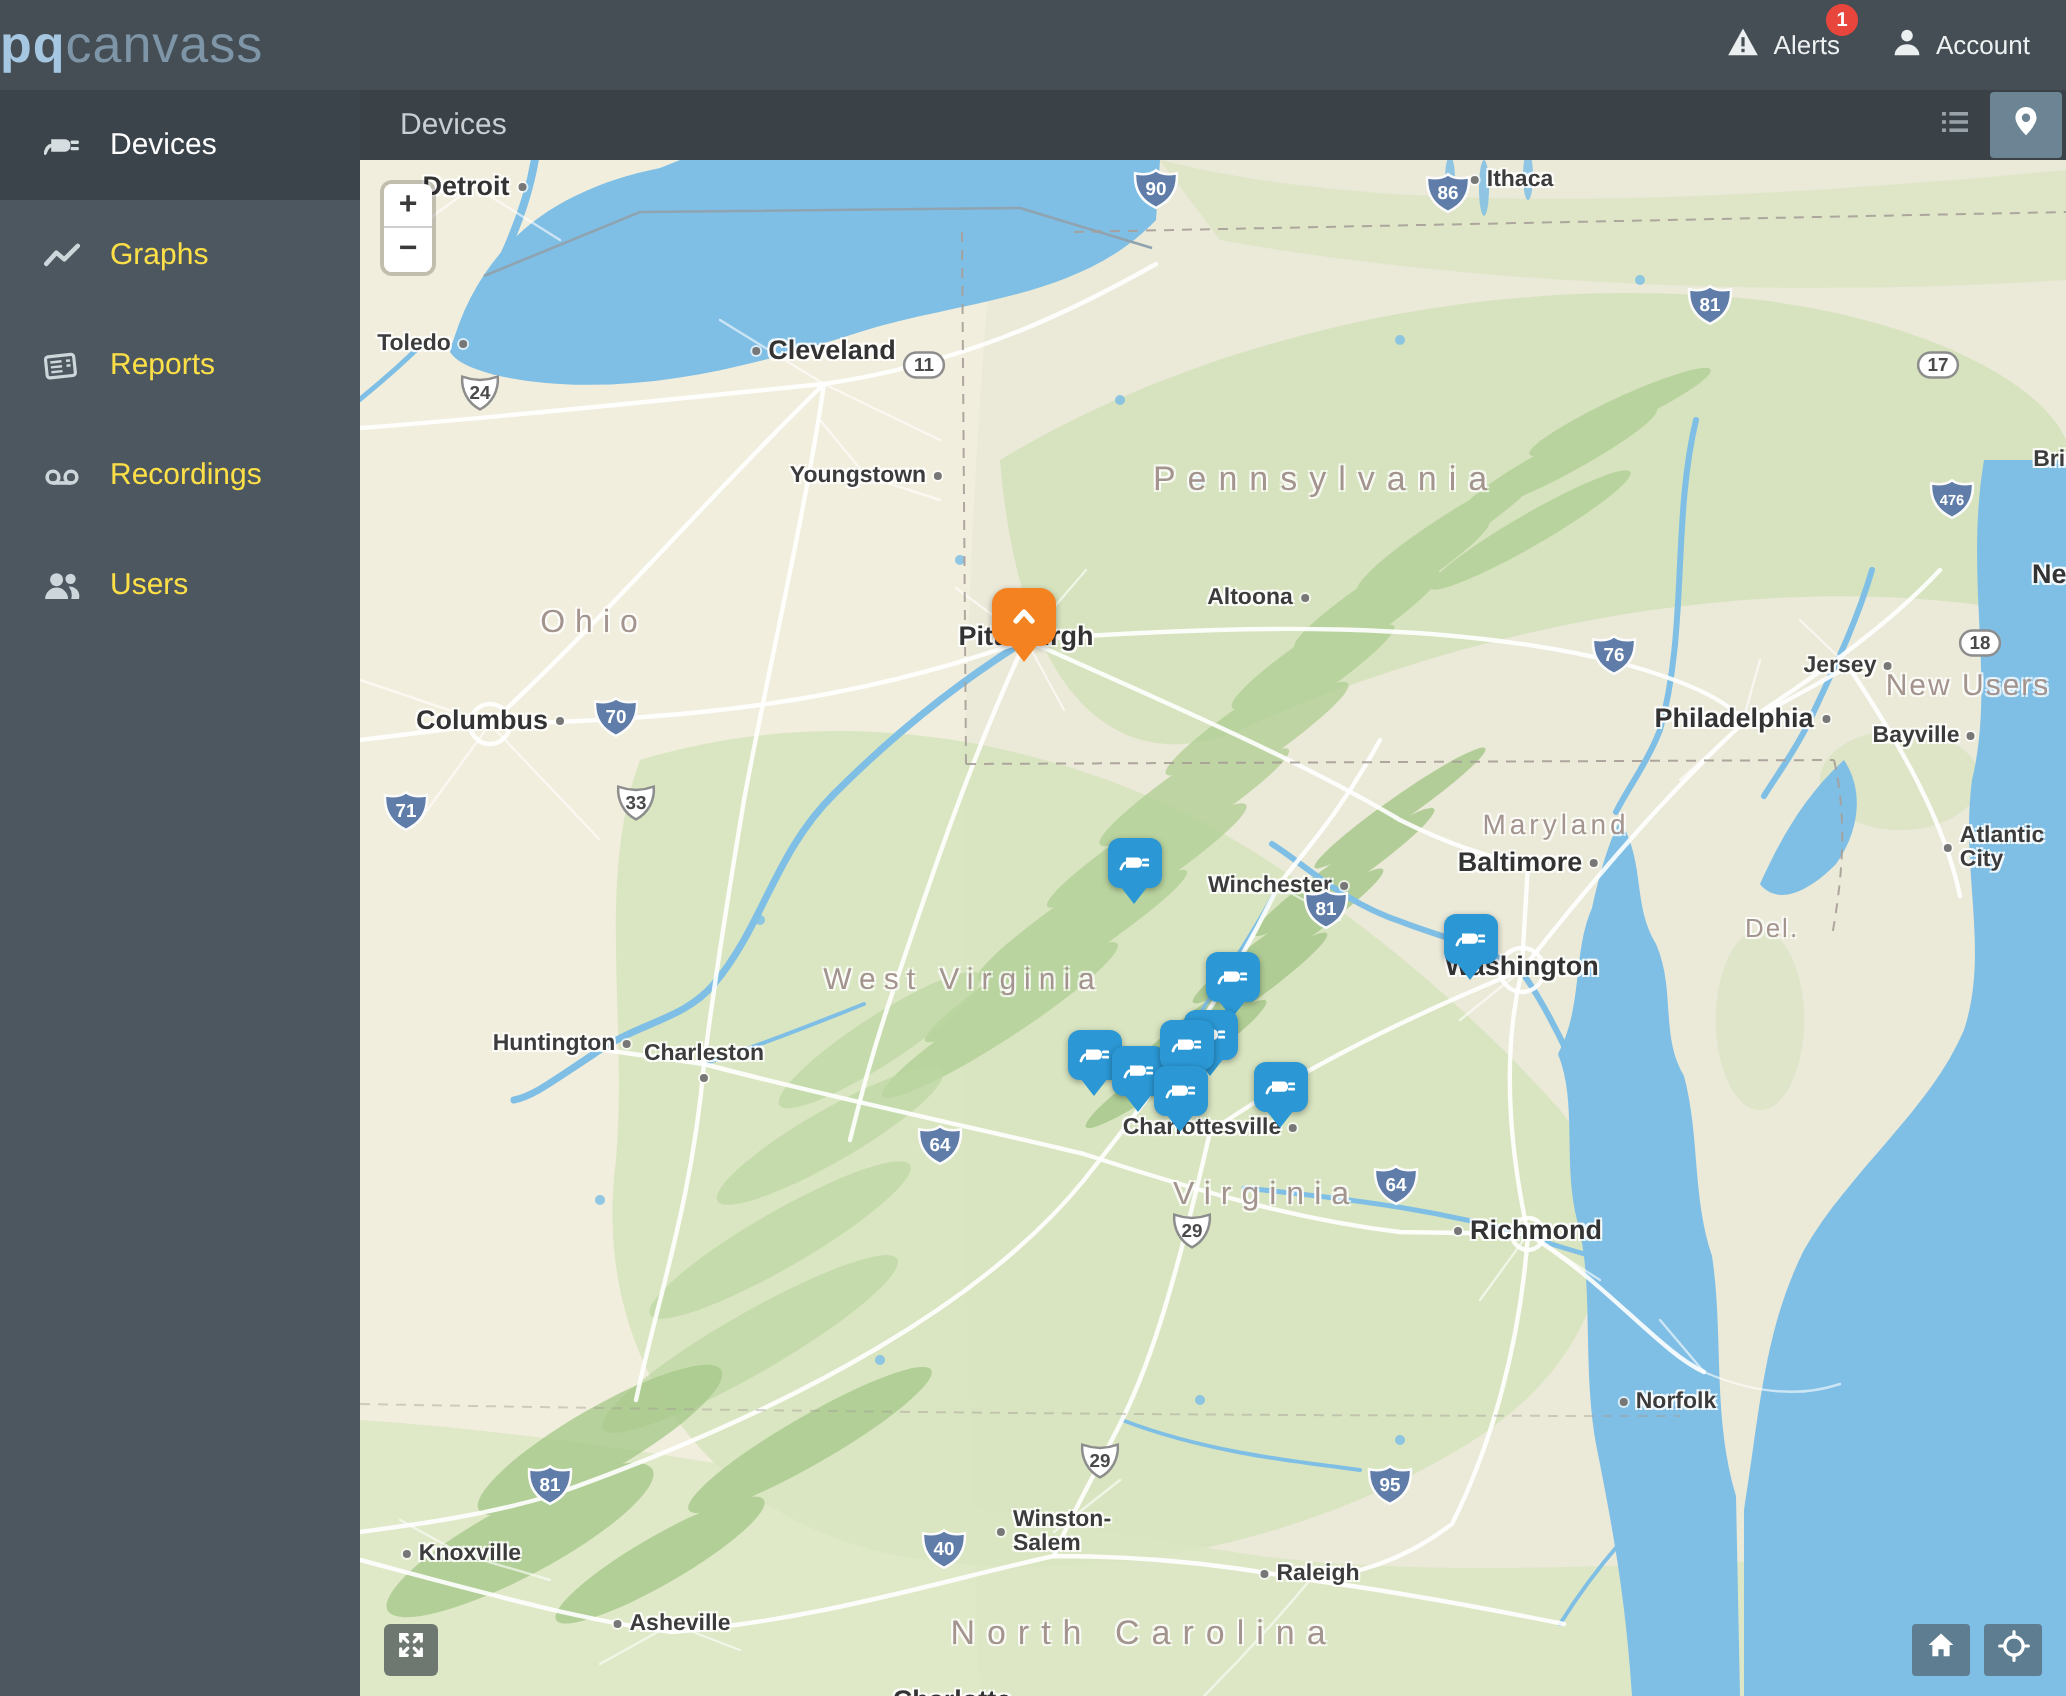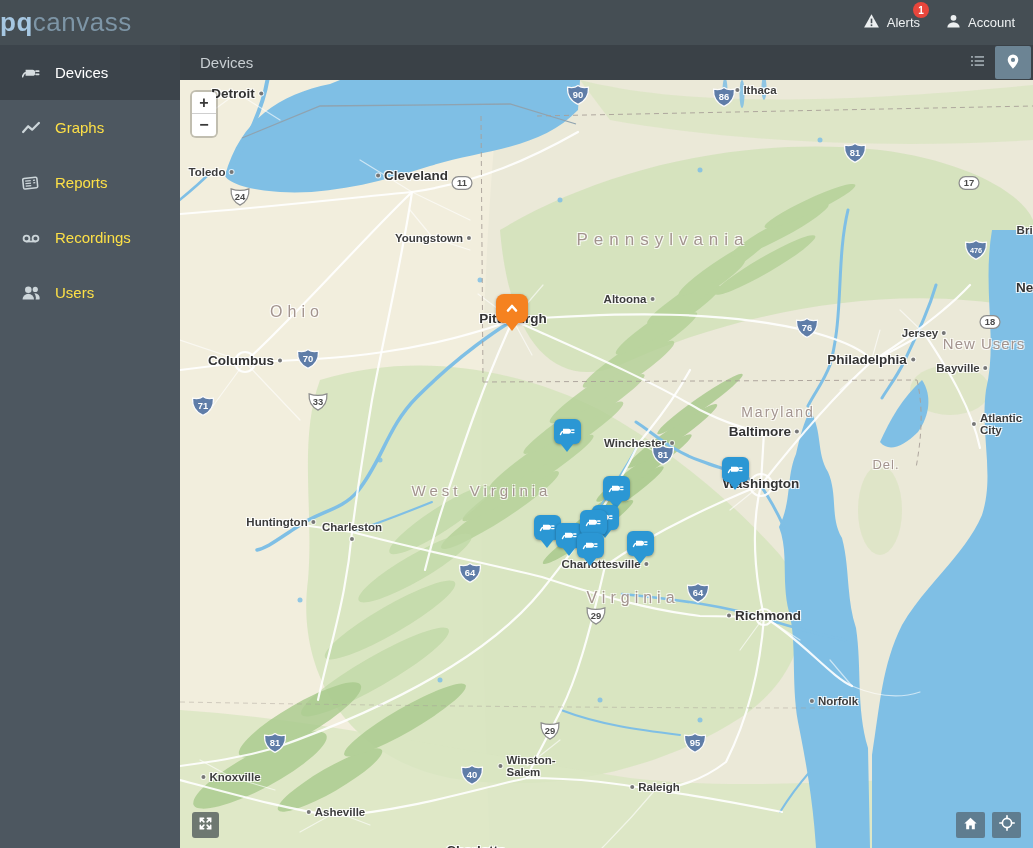--- a/index.html
+++ b/index.html
@@ -317,20 +317,21 @@
       </svg>
 
       <div class="layer" id="labels-layer">
           <div class="state" style="left: 483px; top: 160px; font-size: 17px; letter-spacing: 6px;">Pennsylvania</div>
           <div class="state" style="left: 117px; top: 232px; font-size: 16px; letter-spacing: 5px;">Ohio</div>
           <div class="state" style="left: 283px; top: 410px; font-size: 15px; letter-spacing: 4px; padding-left: 37px;">West Virginia</div>
           <div class="state" style="left: 453px; top: 518px; font-size: 16px; letter-spacing: 5px;">Virginia</div>
           <div class="state" style="left: 598px; top: 332px; font-size: 14px; letter-spacing: 2px;">Maryland</div>
           <div class="state" style="left: 804px; top: 263px; font-size: 15px; letter-spacing: 1px;">New Users</div>
           <div class="state" style="left: 706px; top: 384px; font-size: 13px; letter-spacing: 1px;">Del.</div>
+          <div class="state" style="left: 392px; top: 737px; font-size: 17px; letter-spacing: 6px;">North Carolina</div>
           <div class="city lg" style="left: 57px; top: 13px;"><span>Detroit</span><span class="cdot"></span></div>
           <div class="city md" style="left: 31px; top: 92px;"><span>Toledo</span><span class="cdot"></span></div>
           <div class="city lg" style="left: 232px; top: 95px;"><span class="cdot"></span><span>Cleveland</span></div>
           <div class="city md" style="left: 253px; top: 158px;"><span>Youngstown</span><span class="cdot"></span></div>
           <div class="city md" style="left: 576px; top: 10px;"><span class="cdot"></span><span>Ithaca</span></div>
           <div class="city md" style="left: 449px; top: 219px;"><span>Altoona</span><span class="cdot"></span></div>
           <div class="city lg" style="left: 333px; top: 238px;"><span>Pittsburgh</span></div>
           <div class="city lg" style="left: 65px; top: 280px;"><span>Columbus</span><span class="cdot"></span></div>
           <div class="city md" style="left: 744px; top: 253px;"><span>Jersey</span><span class="cdot"></span></div>
           <div class="city lg" style="left: 860px; top: 207px;"><span>Newark</span></div>

